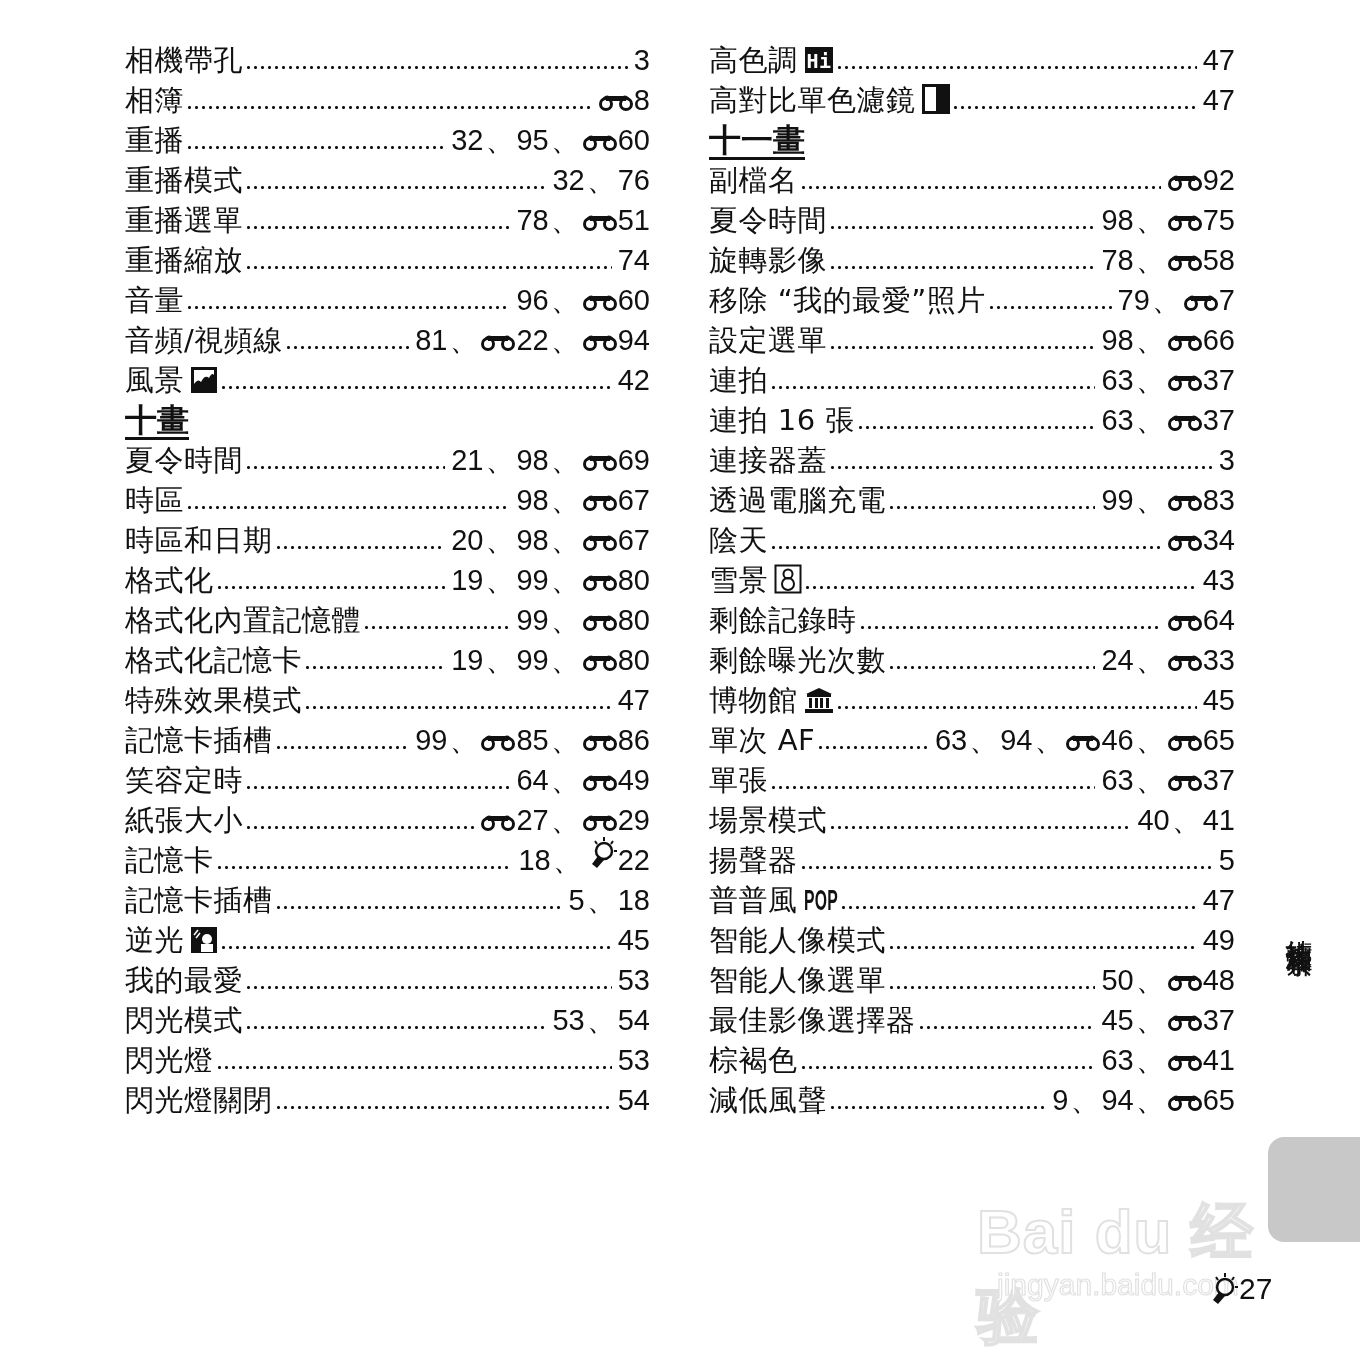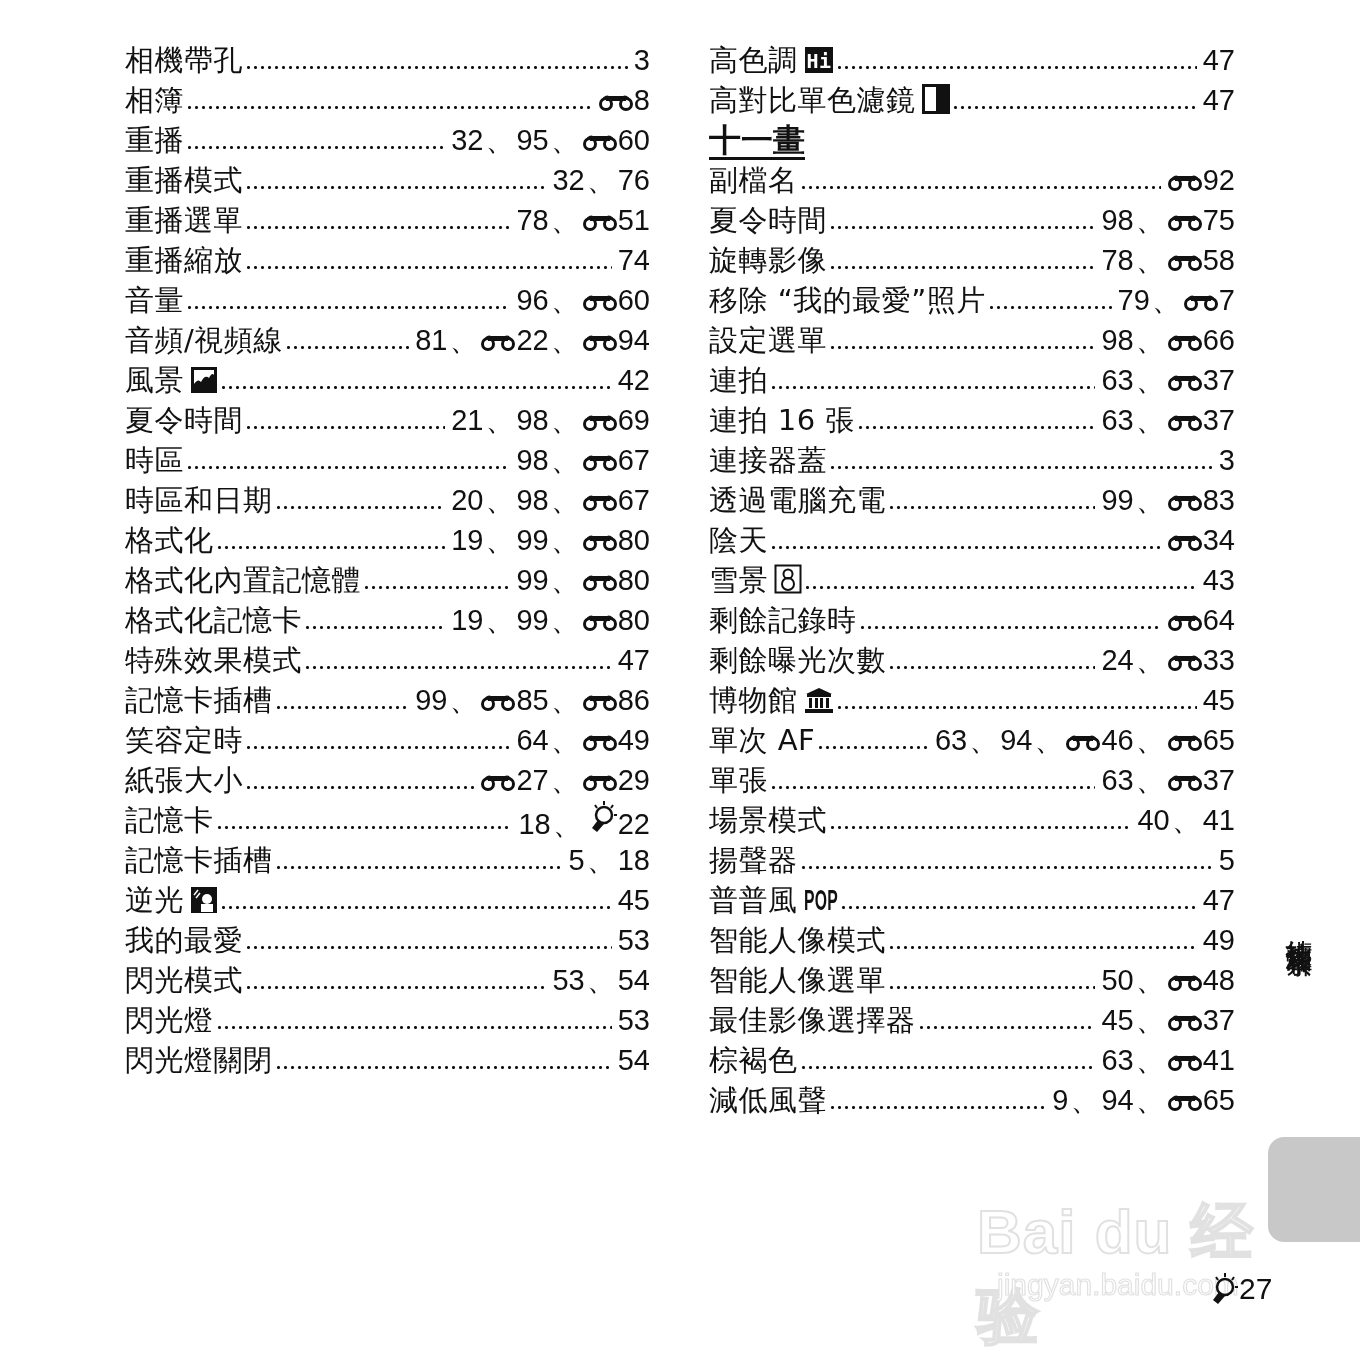--- a/index.html
+++ b/index.html
@@ -4,21 +4,21 @@
 <style>
   html, body { margin:0; padding:0; }
   body {
     width:1360px; height:1360px; background:#ffffff; position:relative; overflow:hidden;
     font-family: "DejaVu Sans", "Liberation Sans", sans-serif; color:#111;
   }
   .col { position:absolute; top:40px; }
   .col-left { left:125px; width:525px; }
   .col-right { left:709px; width:526px; }
   .row {
-    display:flex; align-items:flex-start; height:40px; line-height:40px;
+    display:flex; align-items:flex-end; height:40px; line-height:40px;
     font-size:29px; white-space:nowrap;
   }
   .term { flex:0 0 auto; font-family:"DejaVu Sans", sans-serif; letter-spacing:0.5px; }
   .leader {
     flex:1 1 auto; margin:0 6px 0 2px; height:3px; align-self:center; margin-top:14px;
     background-image: radial-gradient(circle, #111 1.3px, transparent 1.6px);
     background-size:7px 3px; background-repeat:repeat-x;
   }
   .pages { flex:0 0 auto; font-family:"Liberation Sans", sans-serif; font-size:29px; }
   .sep { margin:0 2px; }
@@ -163,20 +163,23 @@
       <span class="term"><span>風景</span><svg class="icon-box" width="28" height="28" viewBox="0 0 28 28">
           <rect x="1" y="1" width="26" height="26" fill="#111"></rect>
           <rect x="4" y="4" width="20" height="20" fill="#fff"></rect>
           <path d="M4 24 L4 18 Q8 12 11 16 Q15 8 19 12 Q22 6 24 9 L24 24 Z" fill="#111"></path>
         </svg></span>
       <span class="leader"></span>
       <span class="pages"><span class="ref">
           <span>42</span>
         </span></span>
     </div>
+    <div class="row heading-row">
+      <span>十畫</span>
+    </div>
     <div class="row">
       <span class="term"><span>夏令時間</span></span>
       <span class="leader"></span>
       <span class="pages"><span class="ref">
           <span>21</span>
         </span><span class="sep">、</span><span class="ref">
           <span>98</span>
         </span><span class="sep">、</span><span class="ref">
           <svg class="bino" viewBox="0 0 36 18">
             <circle cx="8" cy="11" r="5.5" fill="none" stroke="#111" stroke-width="3"></circle>

